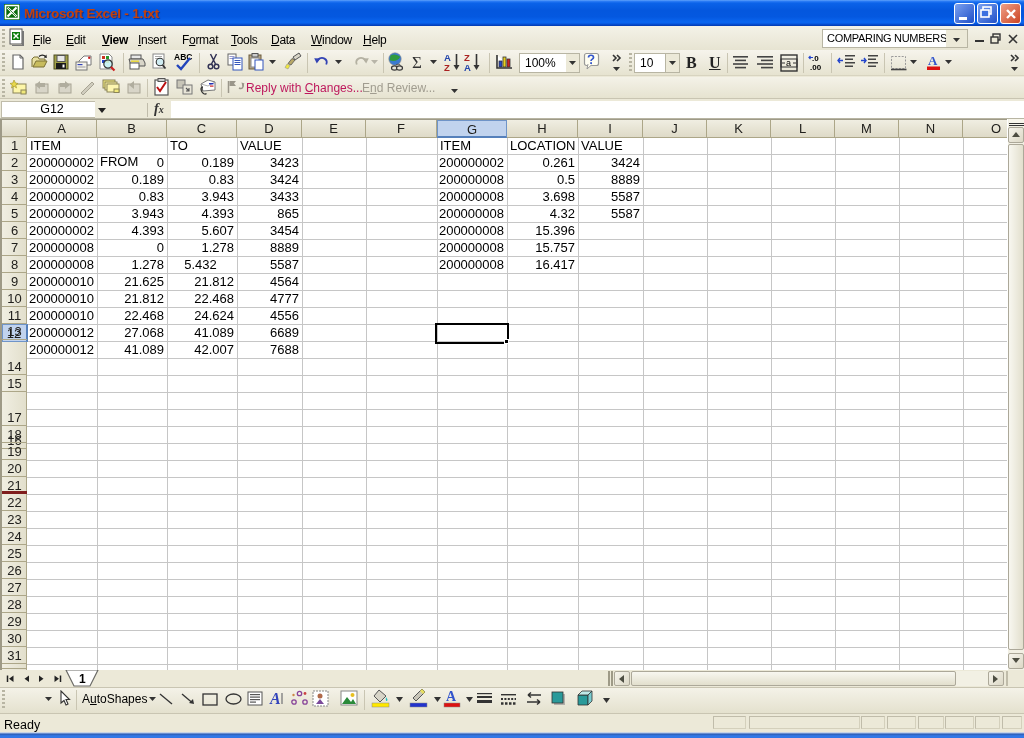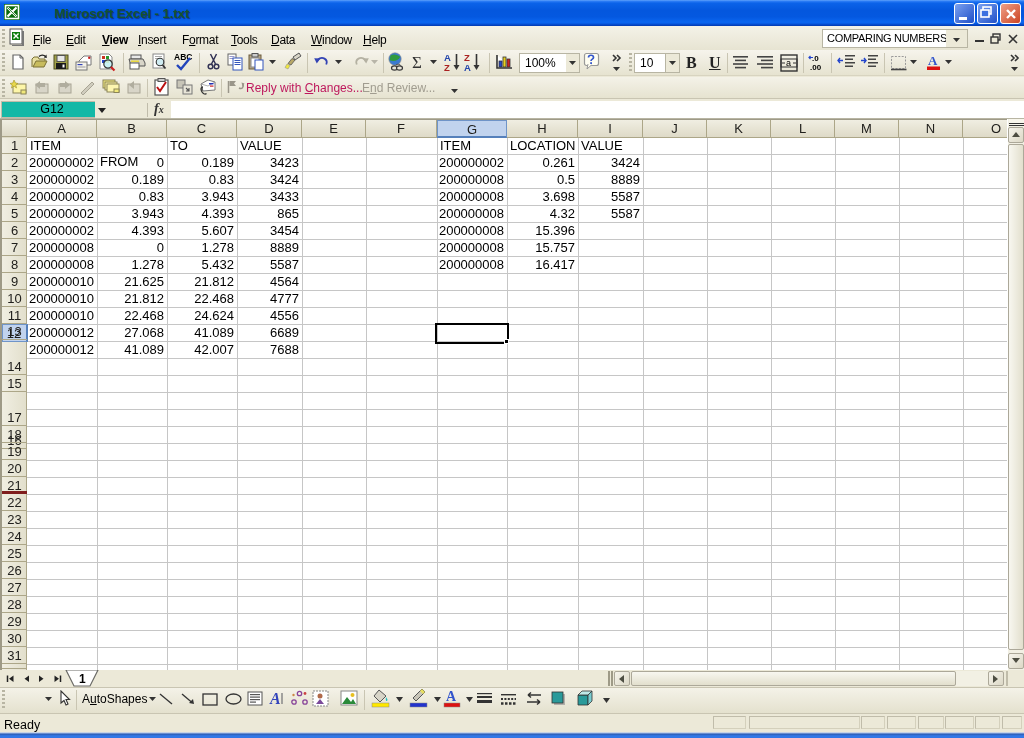--- a/index.html
+++ b/index.html
@@ -12,21 +12,21 @@
 .menu{position:absolute;top:33px;height:15px;line-height:14px;font-size:12px;color:#000;letter-spacing:-0.3px;}
 u{text-decoration:underline;}
 </style></head><body>
 <div style="position:absolute;left:0;top:0;width:1024px;height:26px;background:linear-gradient(180deg,#62a4fb 0%,#2b7cf5 5%,#0b63e9 12%,#0457de 40%,#0458e0 65%,#0a64ee 82%,#0a64ee 88%,#0548ca 95%,#0339ae 100%);"></div>
 <svg style="position:absolute;left:4px;top:4px;" width="17" height="17" viewBox="0 0 17 17">
     <rect x="0" y="0" width="16" height="16" fill="#0b6b0b"></rect>
     <rect x="1.5" y="1.5" width="13" height="13" fill="none" stroke="#ffffff" stroke-width="1.6"></rect>
     <path d="M3.5 3.5 L12.5 12.5 M12.5 3.5 L3.5 12.5" stroke="#ffffff" stroke-width="2.2"></path>
     <path d="M3.5 3.5 L12.5 12.5" stroke="#0b6b0b" stroke-width="0.8"></path>
   </svg>
-<div style="position:absolute;left:24px;top:4px;height:20px;line-height:20px;color:#14532d;font-size:13.5px;font-weight:bold;letter-spacing:-0.2px;text-shadow:1px 1px 1px #10308a;margin-left:30px;">Microsoft Excel - 1.txt</div>
+<div style="position:absolute;left:24px;top:4px;height:20px;line-height:20px;color:#c2410c;font-size:13.5px;font-weight:bold;letter-spacing:-0.2px;text-shadow:1px 1px 1px #10308a;">Microsoft Excel - 1.txt</div>
 <div style="position:absolute;left:954px;top:3px;width:21px;height:21px;border-radius:3px;border:1px solid #fff;background:linear-gradient(135deg,#7ba1f0,#2050c8);">
     <div style="position:absolute;left:4px;top:13px;width:8px;height:3px;background:#fff;"></div>
   </div>
 <div style="position:absolute;left:977px;top:3px;width:21px;height:21px;border-radius:3px;border:1px solid #fff;background:linear-gradient(135deg,#7ba1f0,#2050c8);">
     <svg style="position:absolute;left:2px;top:2px;" width="13" height="13" viewBox="0 0 13 13">
       <rect x="3" y="1" width="8" height="7" fill="none" stroke="#fff" stroke-width="1.6"></rect>
       <rect x="1" y="4" width="8" height="7" fill="#3a6fe0" stroke="#fff" stroke-width="1.6"></rect>
     </svg>
   </div>
 <div style="position:absolute;left:1000px;top:3px;width:21px;height:21px;border-radius:3px;border:1px solid #fff;background:linear-gradient(135deg,#f0a088,#cc4422);">
@@ -329,21 +329,21 @@
     <path d="M3.5 2 L10 2 L8 4.5 L10 7 L3.5 7 Z" fill="#9a968a"></path>
     <path d="M13 9 C16 10.5 18 8 17 5" fill="none" stroke="#9a968a" stroke-width="1.6"></path>
     <path d="M15.5 3.5 L18.5 4.5 L16.5 7.5 Z" fill="#9a968a"></path>
   </svg>
 <div style="position:absolute;left:246px;top:81px;font-size:12px;color:#be185d;">Reply with <u>C</u>hanges...</div>
 <div style="position:absolute;left:362px;top:81px;font-size:12px;color:#a19d90;">E<u>n</u>d Review...</div>
 <svg style="position:absolute;left:450px;top:88px;" width="10" height="8" viewBox="0 0 10 8">
     <path d="M1 1 L8 1 L4.5 5 Z" fill="#333"></path>
   </svg>
 <div style="position:absolute;left:0;top:100px;width:1024px;height:19px;background:#ece9d8;border-bottom:1px solid #b8b5a3;"></div>
-<div style="position:absolute;left:1px;top:101px;width:102px;height:17px;background:#14b8a6;border:1px solid #c0bcaa;font-size:12.5px;line-height:15px;text-align:center;">G12</div>
+<div style="position:absolute;left:1px;top:101px;width:102px;height:17px;background:#ffffff;border:1px solid #c0bcaa;font-size:12.5px;line-height:15px;text-align:center;">G12</div>
 <div style="position:absolute;left:95px;top:101px;width:15px;height:17px;background:#ece9d8;"></div>
 <svg style="position:absolute;left:97px;top:107px;" width="12" height="8" viewBox="0 0 12 8">
     <path d="M1 1 L9 1 L5 6 Z" fill="#222"></path>
   </svg>
 <div style="position:absolute;left:147px;top:103px;width:1px;height:14px;background:#c0bcaa;"></div>
 <div style="position:absolute;left:154px;top:101px;width:18px;height:16px;font-family:'Liberation Serif';font-style:italic;font-size:14px;color:#333;font-weight:bold;">f<span style="font-size:10px">x</span></div>
 <div style="position:absolute;left:171px;top:101px;width:853px;height:17px;background:#fff;"></div>
 <div style="position:absolute;left:0;top:119px;width:1008px;height:1px;background:#9e9a87;"></div>
 <div style="position:absolute;left:0;top:119px;width:2px;height:551px;background:#9e9a87;"></div>
 <div style="position:absolute;left:2px;top:120px;width:1006px;height:18px;background:linear-gradient(180deg,#f0eee2,#ddd9c6);"></div>
@@ -439,21 +439,21 @@
 <div class="cell num" style="left:27px;top:223px;width:67px;">200000002</div>
 <div class="cell num" style="left:97px;top:223px;width:67px;">4.393</div>
 <div class="cell num" style="left:167px;top:223px;width:67px;">5.607</div>
 <div class="cell num" style="left:237px;top:223px;width:62px;">3454</div>
 <div class="cell num" style="left:27px;top:240px;width:67px;">200000008</div>
 <div class="cell num" style="left:97px;top:240px;width:67px;">0</div>
 <div class="cell num" style="left:167px;top:240px;width:67px;">1.278</div>
 <div class="cell num" style="left:237px;top:240px;width:62px;">8889</div>
 <div class="cell num" style="left:27px;top:257px;width:67px;">200000008</div>
 <div class="cell num" style="left:97px;top:257px;width:67px;">1.278</div>
-<div class="cell num" style="left:167px;top:257px;width:67px;">5.432</div>
+<div class="cell num" style="left:167px;top:257px;width:67px;text-align:center;">5.432</div>
 <div class="cell num" style="left:237px;top:257px;width:62px;">5587</div>
 <div class="cell num" style="left:27px;top:274px;width:67px;">200000010</div>
 <div class="cell num" style="left:97px;top:274px;width:67px;">21.625</div>
 <div class="cell num" style="left:167px;top:274px;width:67px;">21.812</div>
 <div class="cell num" style="left:237px;top:274px;width:62px;">4564</div>
 <div class="cell num" style="left:27px;top:291px;width:67px;">200000010</div>
 <div class="cell num" style="left:97px;top:291px;width:67px;">21.812</div>
 <div class="cell num" style="left:167px;top:291px;width:67px;">22.468</div>
 <div class="cell num" style="left:237px;top:291px;width:62px;">4777</div>
 <div class="cell num" style="left:27px;top:308px;width:67px;">200000010</div>

